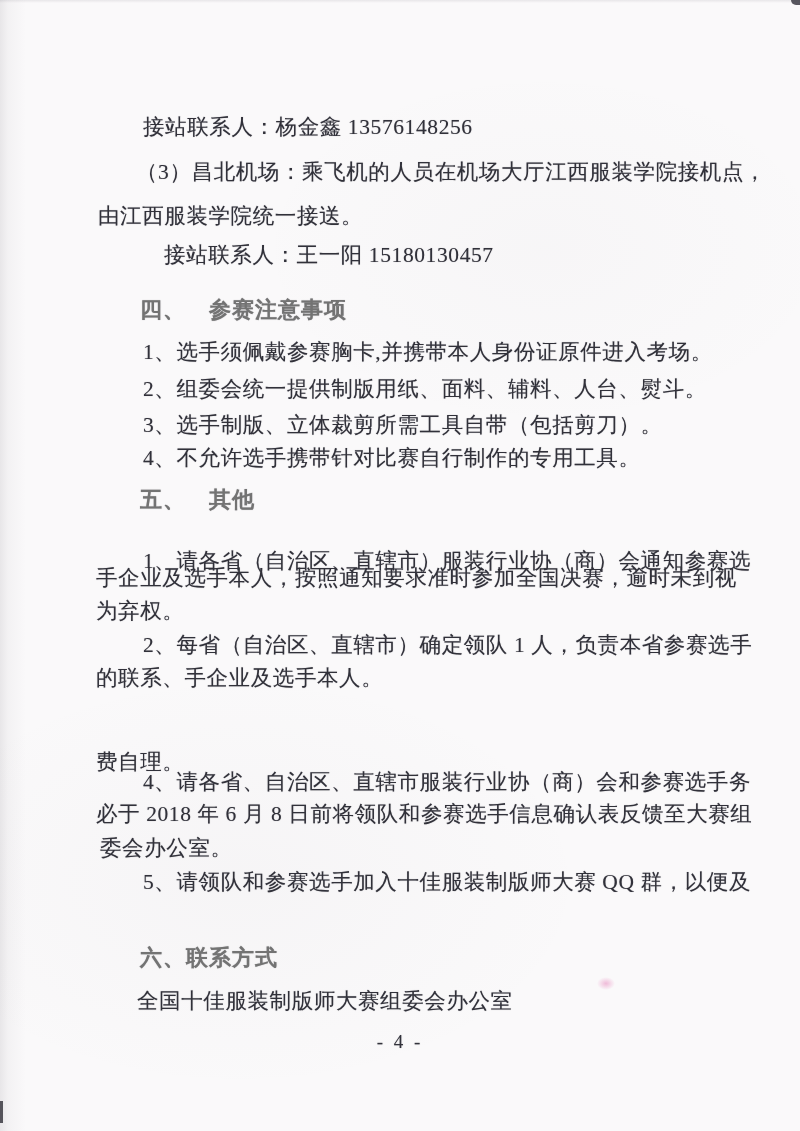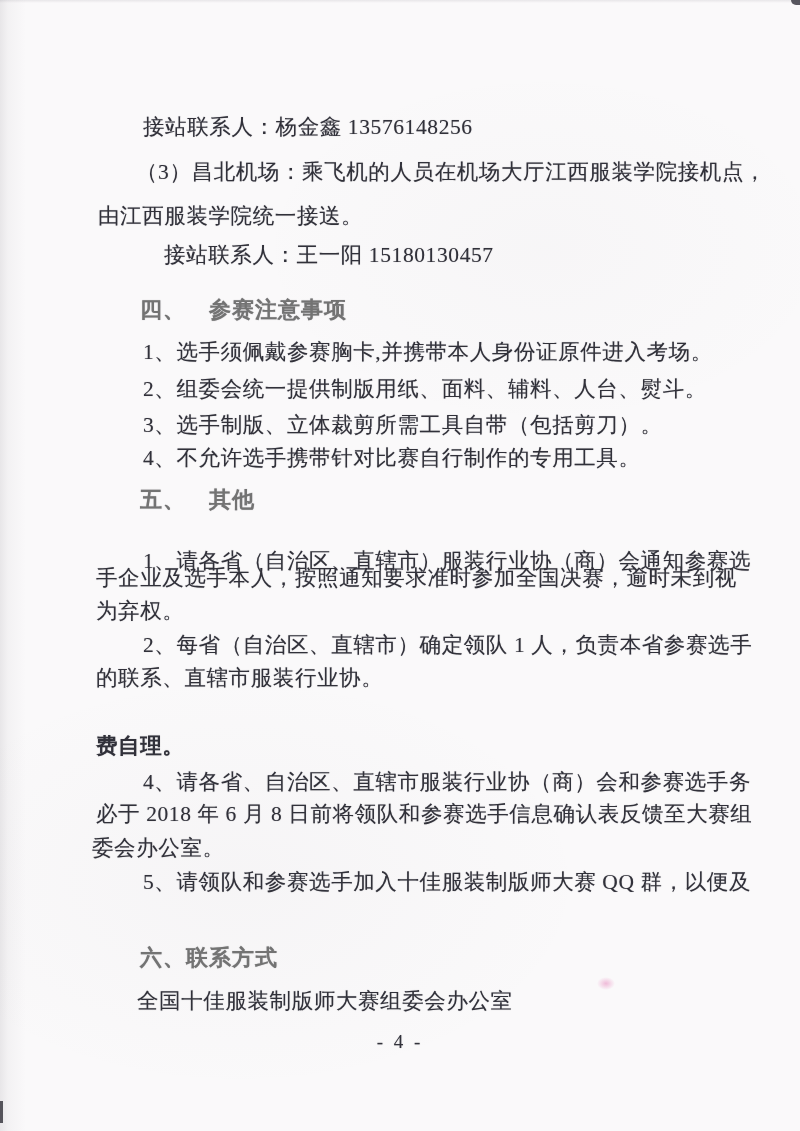--- a/index.html
+++ b/index.html
@@ -90,25 +90,25 @@
   <div class="ln" style="top:378px; left:143px;">2、组委会统一提供制版用纸、面料、辅料、人台、熨斗。</div>
   <div class="ln" style="top:414px; left:143px;">3、选手制版、立体裁剪所需工具自带（包括剪刀）。</div>
   <div class="ln" style="top:447px; left:143px;">4、不允许选手携带针对比赛自行制作的专用工具。</div>
 
   <div class="ln hd" style="top:488px; left:140px;">五、　其他</div>
 
   <div class="ln" style="top:534px; left:143px;margin-top:16px;">1、请各省（自治区、直辖市）服装行业协（商）会通知参赛选</div>
   <div class="ln" style="top:567px; left:96px;">手企业及选手本人，按照通知要求准时参加全国决赛，逾时未到视</div>
   <div class="ln" style="top:600px; left:96px;">为弃权。</div>
   <div class="ln" style="top:634px; left:143px;">2、每省（自治区、直辖市）确定领队 1 人，负责本省参赛选手</div>
-  <div class="ln" style="top:667px; left:96px;">的联系、直辖市服装行业协。</div>
-  <div class="ln" style="top:735px; left:96px;font-weight:bold;">费自理。</div>
+  <div class="ln" style="top:667px; left:96px;">的联系、手企业及选手本人。</div>
+  <div class="ln" style="top:751px; left:96px;">费自理。</div>
   <div class="ln" style="top:771px; left:143px;">4、请各省、自治区、直辖市服装行业协（商）会和参赛选手务</div>
   <div class="ln" style="top:803px; left:96px;">必于 2018 年 6 月 8 日前将领队和参赛选手信息确认表反馈至大赛组</div>
-  <div class="ln" style="top:837px; left:92px;">委会办公室。</div>
+  <div class="ln" style="top:837px; left:100px;">委会办公室。</div>
   <div class="ln" style="top:871px; left:143px;">5、请领队和参赛选手加入十佳服装制版师大赛 QQ 群，以便及</div>
 
   <div class="ln hd" style="top:946px; left:140px;">六、联系方式</div>
 
   <div class="ln" style="top:990px; left:137px;">全国十佳服装制版师大赛组委会办公室</div>
 
   <div class="pageno">- 4 -</div>
 
   <div class="mark-top-right"></div>
   <div class="mark-bottom-left"></div>

